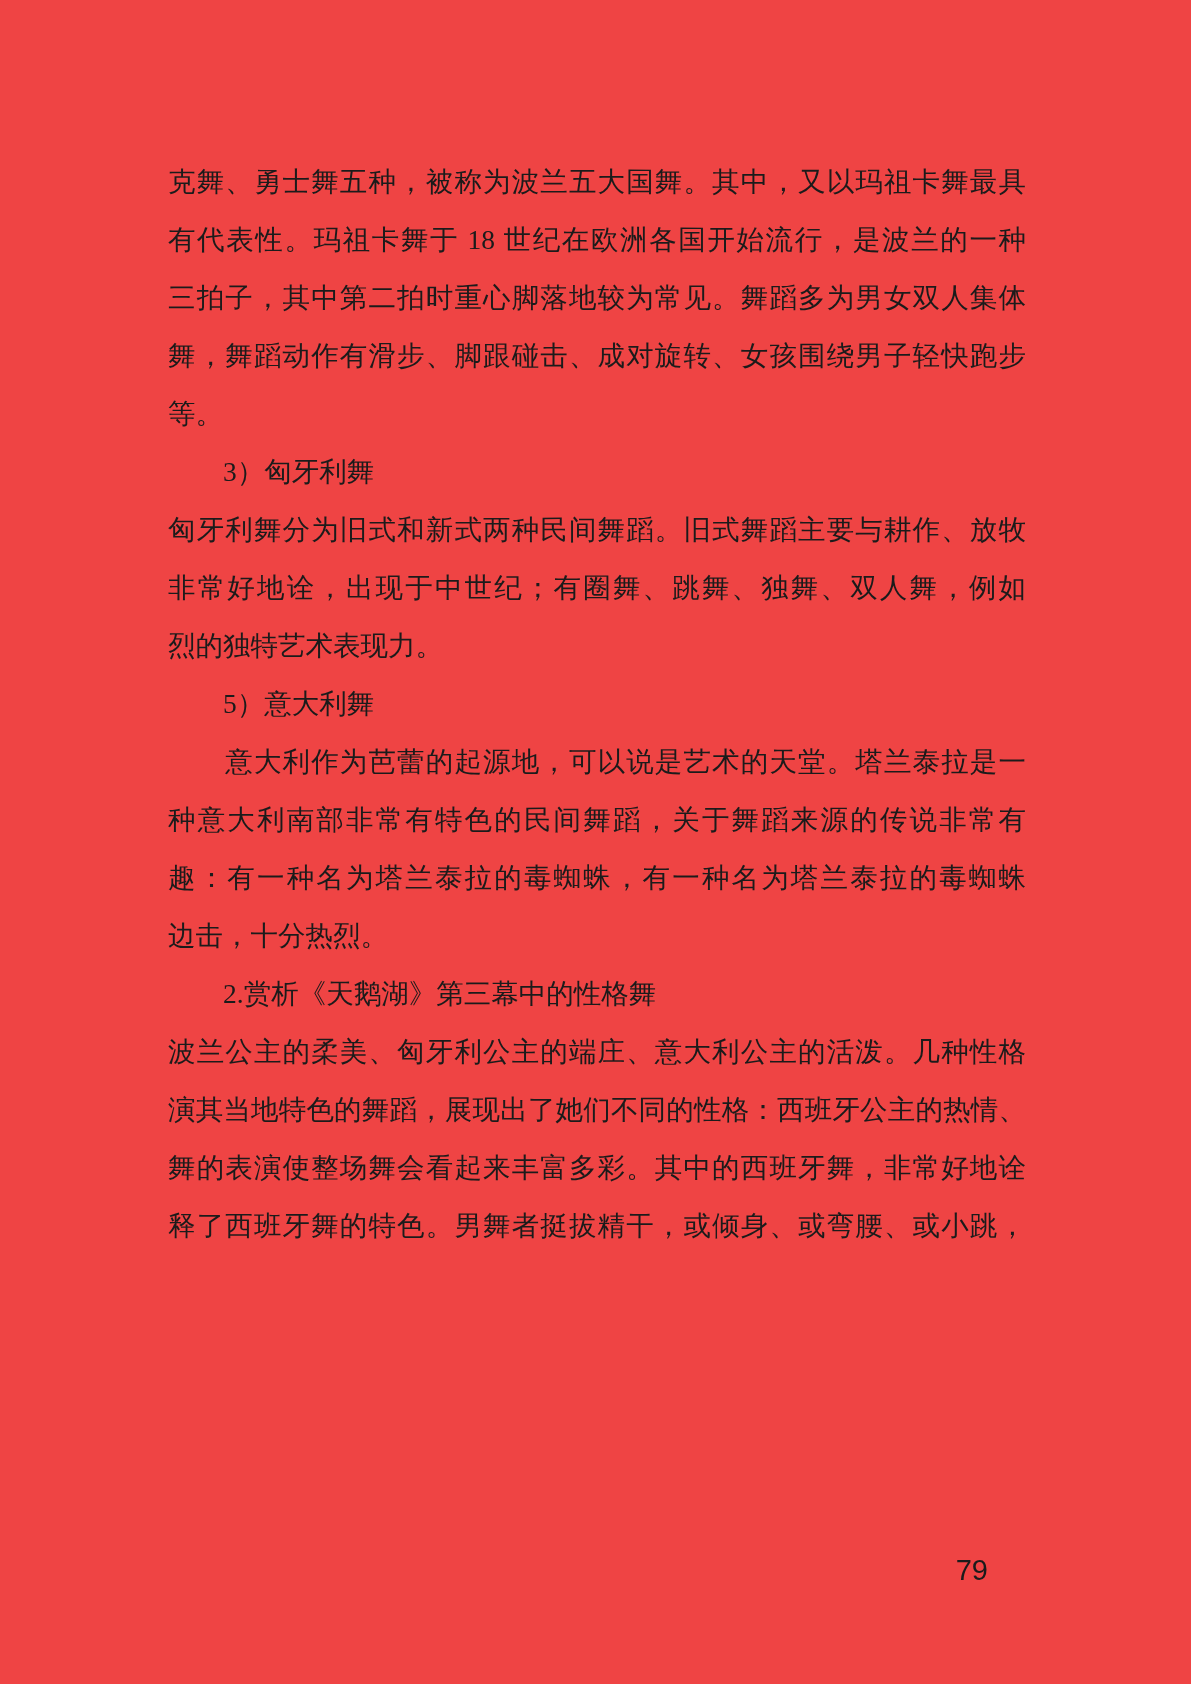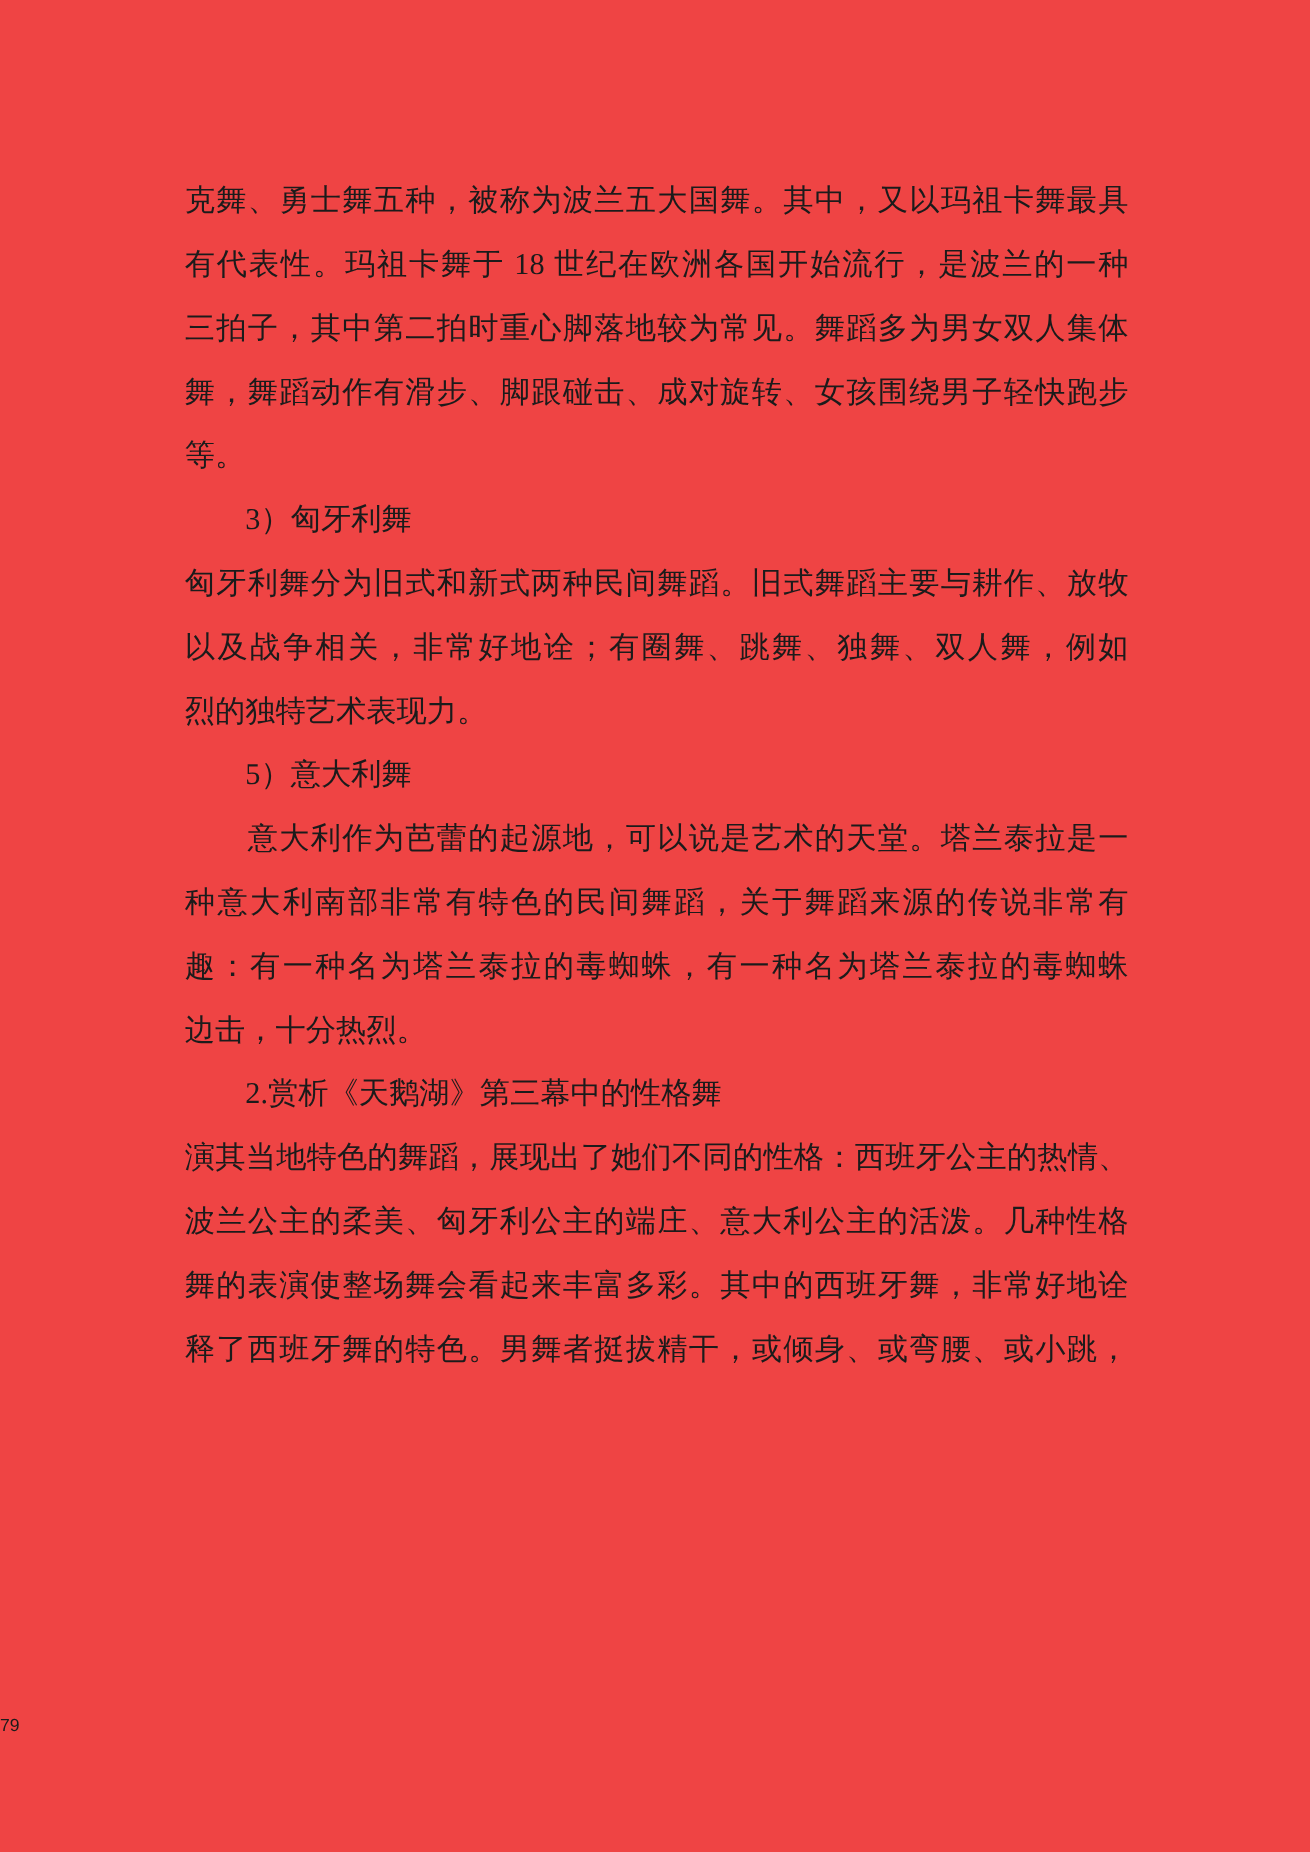--- a/index.html
+++ b/index.html
@@ -37,48 +37,48 @@
     white-space: pre-wrap;
   }
   .line.para-end {
     text-align-last: left;
   }
   .footer {
     position: absolute;
     left: 0;
     top: 1556px;
     width: 988px;
-    text-align: left;
+    text-align: right;
     font-family: "Liberation Sans", "DejaVu Sans", sans-serif;
-    font-size: 16px;
+    font-size: 29px;
     line-height: 28px;
     color: #1b1b1b;
   }
 </style>
 </head>
 <body>
 
 <div class="page">
   <div class="text-block">
       <div class="line">克舞、勇士舞五种，被称为波兰五大国舞。其中，又以玛祖卡舞最具</div>
       <div class="line">有代表性。玛祖卡舞于 18 世纪在欧洲各国开始流行，是波兰的一种</div>
       <div class="line">三拍子，其中第二拍时重心脚落地较为常见。舞蹈多为男女双人集体</div>
       <div class="line">舞，舞蹈动作有滑步、脚跟碰击、成对旋转、女孩围绕男子轻快跑步</div>
       <div class="line para-end">等。</div>
       <div class="line para-end">　　3）匈牙利舞</div>
       <div class="line">匈牙利舞分为旧式和新式两种民间舞蹈。旧式舞蹈主要与耕作、放牧</div>
-      <div class="line">以及战争相关，非常好地诠；有圈舞、跳舞、独舞、双人舞，例如</div>
+      <div class="line">非常好地诠，出现于中世纪；有圈舞、跳舞、独舞、双人舞，例如</div>
       <div class="line para-end">烈的独特艺术表现力。</div>
       <div class="line para-end">　　5）意大利舞</div>
       <div class="line">　　意大利作为芭蕾的起源地，可以说是艺术的天堂。塔兰泰拉是一</div>
       <div class="line">种意大利南部非常有特色的民间舞蹈，关于舞蹈来源的传说非常有</div>
       <div class="line">趣：有一种名为塔兰泰拉的毒蜘蛛，有一种名为塔兰泰拉的毒蜘蛛</div>
       <div class="line para-end">边击，十分热烈。</div>
       <div class="line para-end">　　2.赏析《天鹅湖》第三幕中的性格舞</div>
+      <div class="line">波兰公主的柔美、匈牙利公主的端庄、意大利公主的活泼。几种性格</div>
       <div class="line">演其当地特色的舞蹈，展现出了她们不同的性格：西班牙公主的热情、</div>
-      <div class="line">波兰公主的柔美、匈牙利公主的端庄、意大利公主的活泼。几种性格</div>
       <div class="line">舞的表演使整场舞会看起来丰富多彩。其中的西班牙舞，非常好地诠</div>
       <div class="line">释了西班牙舞的特色。男舞者挺拔精干，或倾身、或弯腰、或小跳，</div>
     </div>
   <div class="footer">
     <span>79</span>
   </div>
 </div>
 
 </body></html>

